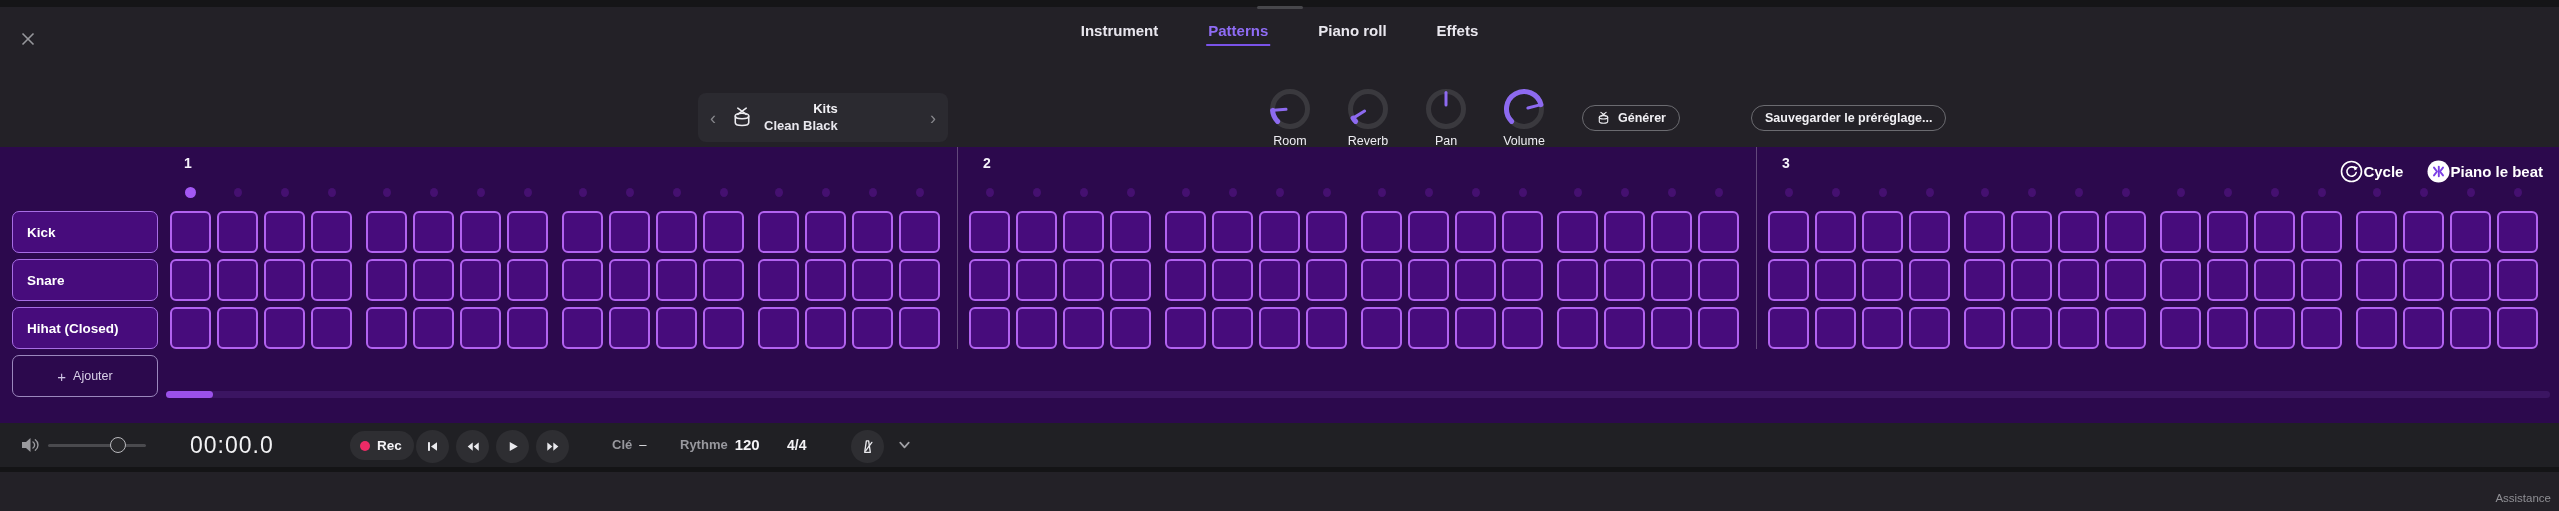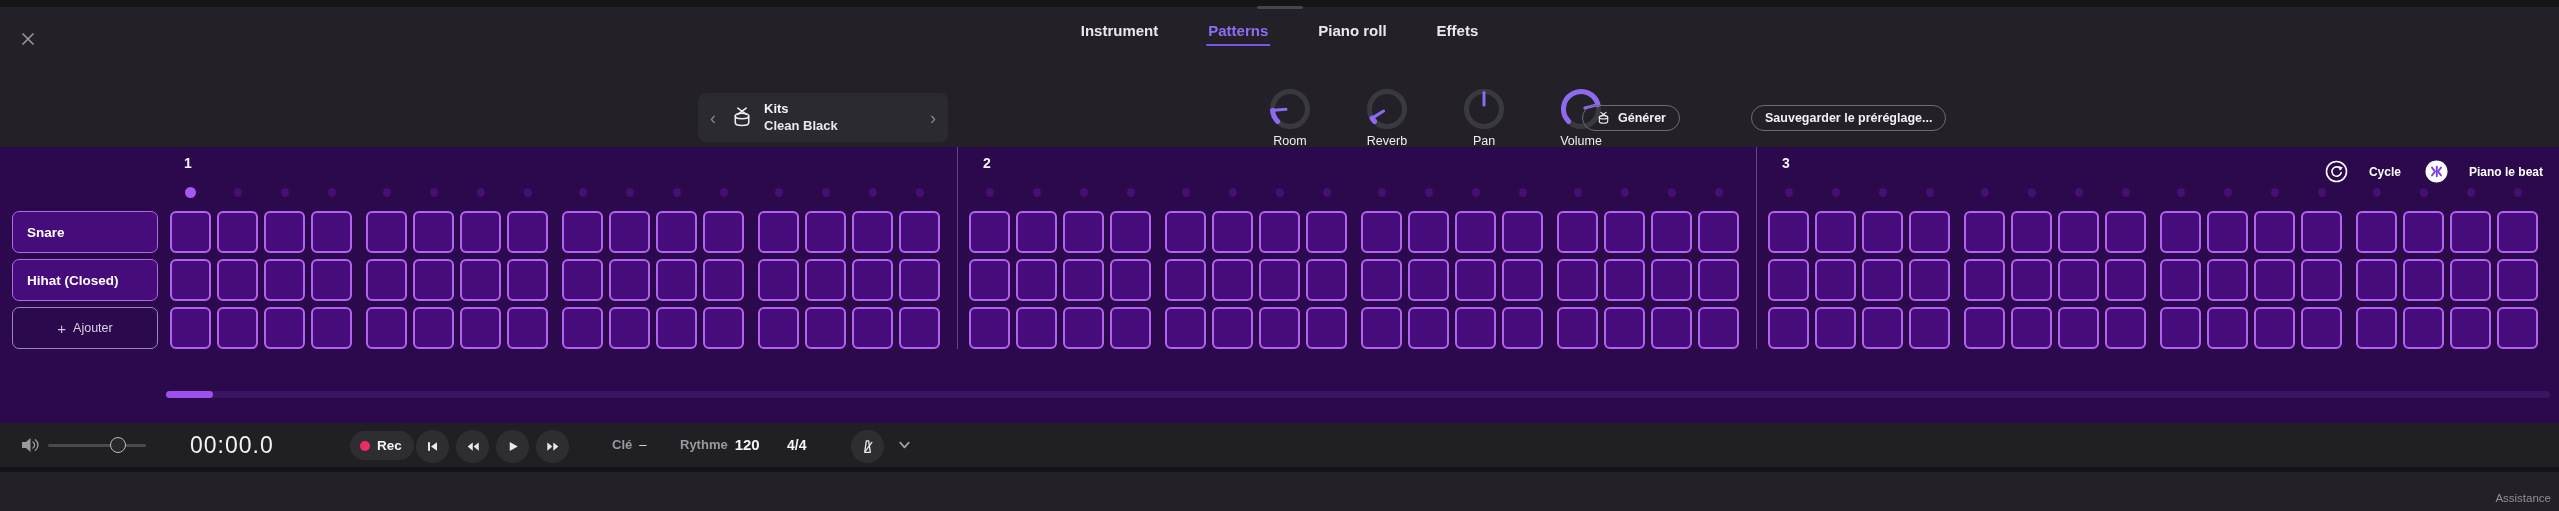--- a/index.html
+++ b/index.html
@@ -19,25 +19,25 @@
   .tabs { position:absolute; left:50%; top:3px; transform:translateX(-50%);
     display:flex; gap:46px; }
   .tab { font-size:15px; font-weight:600; color:#e9e7ee; padding:12px 2px 7px; cursor:pointer; white-space:nowrap; }
   .tab.active { color:#8f6cf5; border-bottom:2.5px solid #7a53e9; padding-bottom:4.5px; }
 
   .kit { position:absolute; left:698px; top:86px; width:250px; height:49px;
     background:#2b2a30; border-radius:8px; display:flex; align-items:center; }
   .kit-chev { color:#86868b; font-size:18px; width:30px; text-align:center; cursor:pointer; line-height:1; }
   .kit-chev.right { margin-left:auto; }
   .kit-icon { margin:0 10px 0 2px; display:flex; }
-  .kit-text { display:flex; flex-direction:column; line-height:1.25; }
+  .kit-text { display:flex; flex-direction:column; line-height:1.25;align-items:flex-end; }
   .kit-cat { font-size:13px; font-weight:700; color:#f2f1f5; }
   .kit-name { font-size:13px; font-weight:600; color:#e9e8ee; }
 
-  .knobs { position:absolute; left:1253px; top:80px; display:flex; gap:23px;text-align:right; }
+  .knobs { position:absolute; left:1253px; top:80px; display:flex; gap:4px;text-align:right; }
   .knob-wrap { width:74px; display:flex; flex-direction:column; align-items:center; }
   .knob { width:44px; height:44px; cursor:pointer; }
   .knob-label { margin-top:3px; font-size:12.5px; color:#efeef3; }
 
   .pill-btn { position:absolute; height:26px; border:1px solid #6b6b70; border-radius:14px;
     display:flex; align-items:center; gap:7px; padding:0 13px; color:#f1f0f4;
     font-size:12.5px; font-weight:600; cursor:pointer; background:transparent; white-space:nowrap; }
   .gen-btn { left:1582px; top:98px; }
   .save-btn { left:1751px; top:98px; }
 
@@ -59,22 +59,22 @@
   .dot-row { height:26px; display:flex; align-items:center; }
   .dot-slot { width:41px; margin-right:6px; display:flex; justify-content:center; }
   .dot { width:8px; height:9px; border-radius:50%; background:#451070; }
   .dot.active { width:11px; height:11px; background:#a458f5; }
   .cell-row { display:flex; margin-top:6px; }
   .cell { width:41px; height:42px; margin-right:6px; background:#470c7c;
     border:2px solid #b263f0; border-radius:6px; cursor:pointer; }
   .block-start { margin-left:8px; }
 
   .seq-controls { position:absolute; right:16px; top:13px; display:flex; align-items:center; gap:24px; }
-  .seq-ctrl { display:flex; align-items:center; gap:21px; cursor:pointer;
-    color:#ffffff; font-size:12px; font-weight:700; white-space:nowrap; }
+  .seq-ctrl { display:flex; align-items:center; gap:0; cursor:pointer;
+    color:#ffffff; font-size:15px; font-weight:700; white-space:nowrap; }
   .cycle-icon { width:23px; height:23px; }
   .follow-icon { width:23px; height:23px; }
 
   .seq-scroll { position:absolute; left:166px; top:244px; width:2384px; height:7px;
     border-radius:4px; background:rgba(171,115,255,0.12); }
   .seq-scroll-thumb { position:absolute; left:0; top:0; width:47px; height:7px;
     border-radius:4px; background:#9b51ea; cursor:pointer; }
 
   
   .transport { position:relative; height:44px; background:#202024; }
@@ -191,20 +191,21 @@
       </svg>
       <span>Générer</span>
     </div>
     <div class="pill-btn save-btn">
       <span>Sauvegarder le préréglage...</span>
     </div>
   </div>
 
   <div class="sequencer">
     <div class="track-labels">
+        <div class="track-label">Kick</div>
         <div class="track-label">Snare</div>
         <div class="track-label">Hihat (Closed)</div>
         <div class="add-btn">
           <span class="add-plus">+</span>
           <span>Ajouter</span>
         </div>
       </div>
     <div class="step-grid">
         <div class="group">
           <div class="group-num">1</div>

